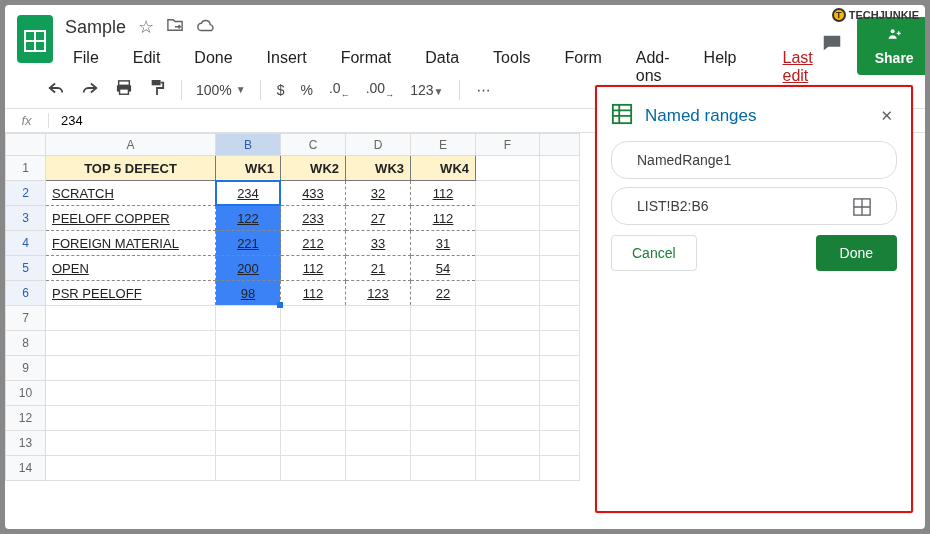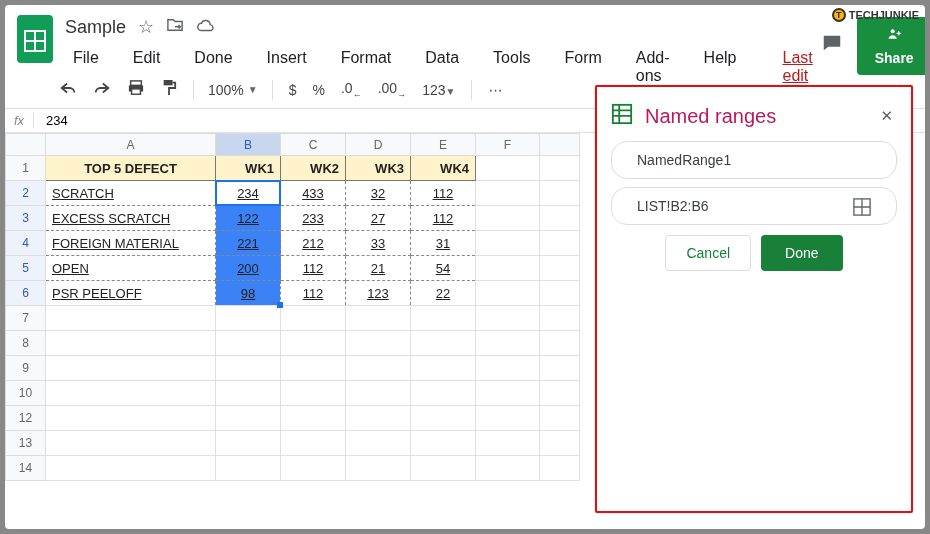--- a/index.html
+++ b/index.html
@@ -20,29 +20,29 @@
   .title-icon { color: #5f6368; font-size: 18px; cursor: pointer; }
   .menu-row { display: flex; gap: 18px; margin-top: 4px; font-size: 16px; color: #202124; }
   .menu-item { padding: 4px 8px; cursor: pointer; border-radius: 3px; }
   .last-edit { color: #b91c1c; text-decoration: underline; margin-left: 12px; padding: 4px 8px; cursor: pointer; }
   .header-right { display: flex; align-items: center; gap: 14px; padding-top: 4px; }
   .comment-icon { color: #5f6368; font-size: 22px; cursor: pointer; }
   .share-btn { background: #1a8e3f; color: #fff; border: none; border-radius: 4px; padding: 9px 18px; font-size: 14px; font-weight: 700; display: flex; align-items: center; gap: 8px; cursor: pointer; flex-direction: column; }
   .share-btn svg { width: 16px; height: 16px; fill: #fff; }
 
   
-  .toolbar { display: flex; align-items: center; gap: 4px; padding: 4px 48px; height: 38px; border-bottom: 1px solid #e0e0e0; font-size: 14px; color: #444; }
+  .toolbar { display: flex; align-items: center; gap: 4px; padding: 4px 36px; height: 38px; border-bottom: 1px solid #e0e0e0; font-size: 14px; color: #444; }
   .tb-btn { padding: 4px 6px; cursor: pointer; border-radius: 3px; min-width: 18px; text-align: center; }
   .tb-sep { width: 1px; height: 20px; background: #ddd; margin: 0 6px; }
   .tb-zoom { display: flex; align-items: center; gap: 4px; padding: 2px 4px; }
   .tb-caret { font-size: 10px; color: #666; }
 
   
   .formula-bar { display: flex; align-items: center; height: 24px; border-bottom: 1px solid #e0e0e0; font-size: 13px; }
-  .fx-label { font-style: italic; color: #888; width: 29px; text-align: center; border-right: 1px solid #e0e0e0; }
+  .fx-label { font-style: italic; color: #888; width: 44px; text-align: center; border-right: 1px solid #e0e0e0; }
   .fx-value { padding-left: 12px; }
 
   
   .grid-wrap { position: relative; }
   .grid { border-collapse: collapse; font-size: 13px; color: #222; }
   .grid th { background: #f8f9fa; color: #666; font-weight: normal; border: 1px solid #ddd; text-align: center; font-size: 12px; }
   .grid th.col { height: 22px; }
   .grid th.row { width: 40px; }
   .grid td { border: 1px solid #e0e0e0; height: 24px; padding: 2px 6px; }
   .grid th.row, .grid td { height: 25px; }
@@ -60,25 +60,25 @@
   .sel-row-head { background: #eef3fb !important; color: #2a5db0 !important; }
   .sel-cell { background: #3b82f6; }
   .active-cell { position: relative; background: #fff !important; }
   .active-cell::after { content: ""; position: absolute; inset: -1px; border: 2px solid #1a73e8; pointer-events: none; }
   .sel-handle { position: absolute; width: 6px; height: 6px; background: #1a73e8; bottom: -3px; right: -3px; }
 
   
   .side-panel { position: absolute; top: 80px; right: 12px; width: 318px; height: 428px; background: #fff; border: 2px solid #d11; border-radius: 2px; box-shadow: 0 0 0 1px rgba(0,0,0,.05); padding: 12px 14px; }
   .sp-head { display: flex; align-items: center; gap: 12px; margin-bottom: 12px; margin-top: 4px; }
   .sp-icon { color: #188038; }
-  .sp-title { font-size: 20px; color: #be185d; flex: 1; }
+  .sp-title { font-size: 17px; color: #0369a1; flex: 1; }
   .sp-close { font-size: 15px; cursor: pointer; color: #5f6368; padding: 4px; }
   .sp-input { width: 100%; border: 1px solid #dadce0; border-radius: 16px; padding: 10px 25px; font-size: 14px; color: #3c4043; margin-bottom: 8px; cursor: text; }
   .sp-input .grid-pick { float: right; color: #5f6368; }
-  .sp-actions { display: flex; justify-content: center; gap: 10px; margin-top: 10px; }
+  .sp-actions { display: flex; justify-content: space-between; gap: 10px; margin-top: 10px; }
   .btn-cancel { border: 1px solid #dadce0; background: #fff; color: #188038; padding: 9px 20px; border-radius: 4px; font-size: 14px; cursor: pointer; }
   .btn-done { border: none; background: #188038; color: #fff; padding: 9px 24px; border-radius: 4px; font-size: 14px; font-weight: 500; cursor: pointer; }
 </style>
 </head>
 <body>
 
 <div class="app">
 
   <div class="watermark">
     <span class="logo">T</span>
@@ -215,21 +215,21 @@
         <td class="data-left dashed">SCRATCH</td>
         <td class="data-num dashed active-cell">234</td>
         <td class="data-num dashed">433</td>
         <td class="data-num dashed">32</td>
         <td class="data-num dashed">112</td>
         <td></td>
             <td></td>
       </tr>
       <tr>
         <th class="row sel-row-head">3</th>
-        <td class="data-left dashed">EXCESS SCRATCH</td>
+        <td class="data-left dashed">PEELOFF COPPER</td>
         <td class="data-num dashed sel-cell">122</td>
         <td class="data-num dashed">233</td>
         <td class="data-num dashed">27</td>
         <td class="data-num dashed">112</td>
         <td></td>
             <td></td>
       </tr>
       <tr>
         <th class="row sel-row-head">4</th>
         <td class="data-left dashed">FOREIGN MATERIAL</td>

